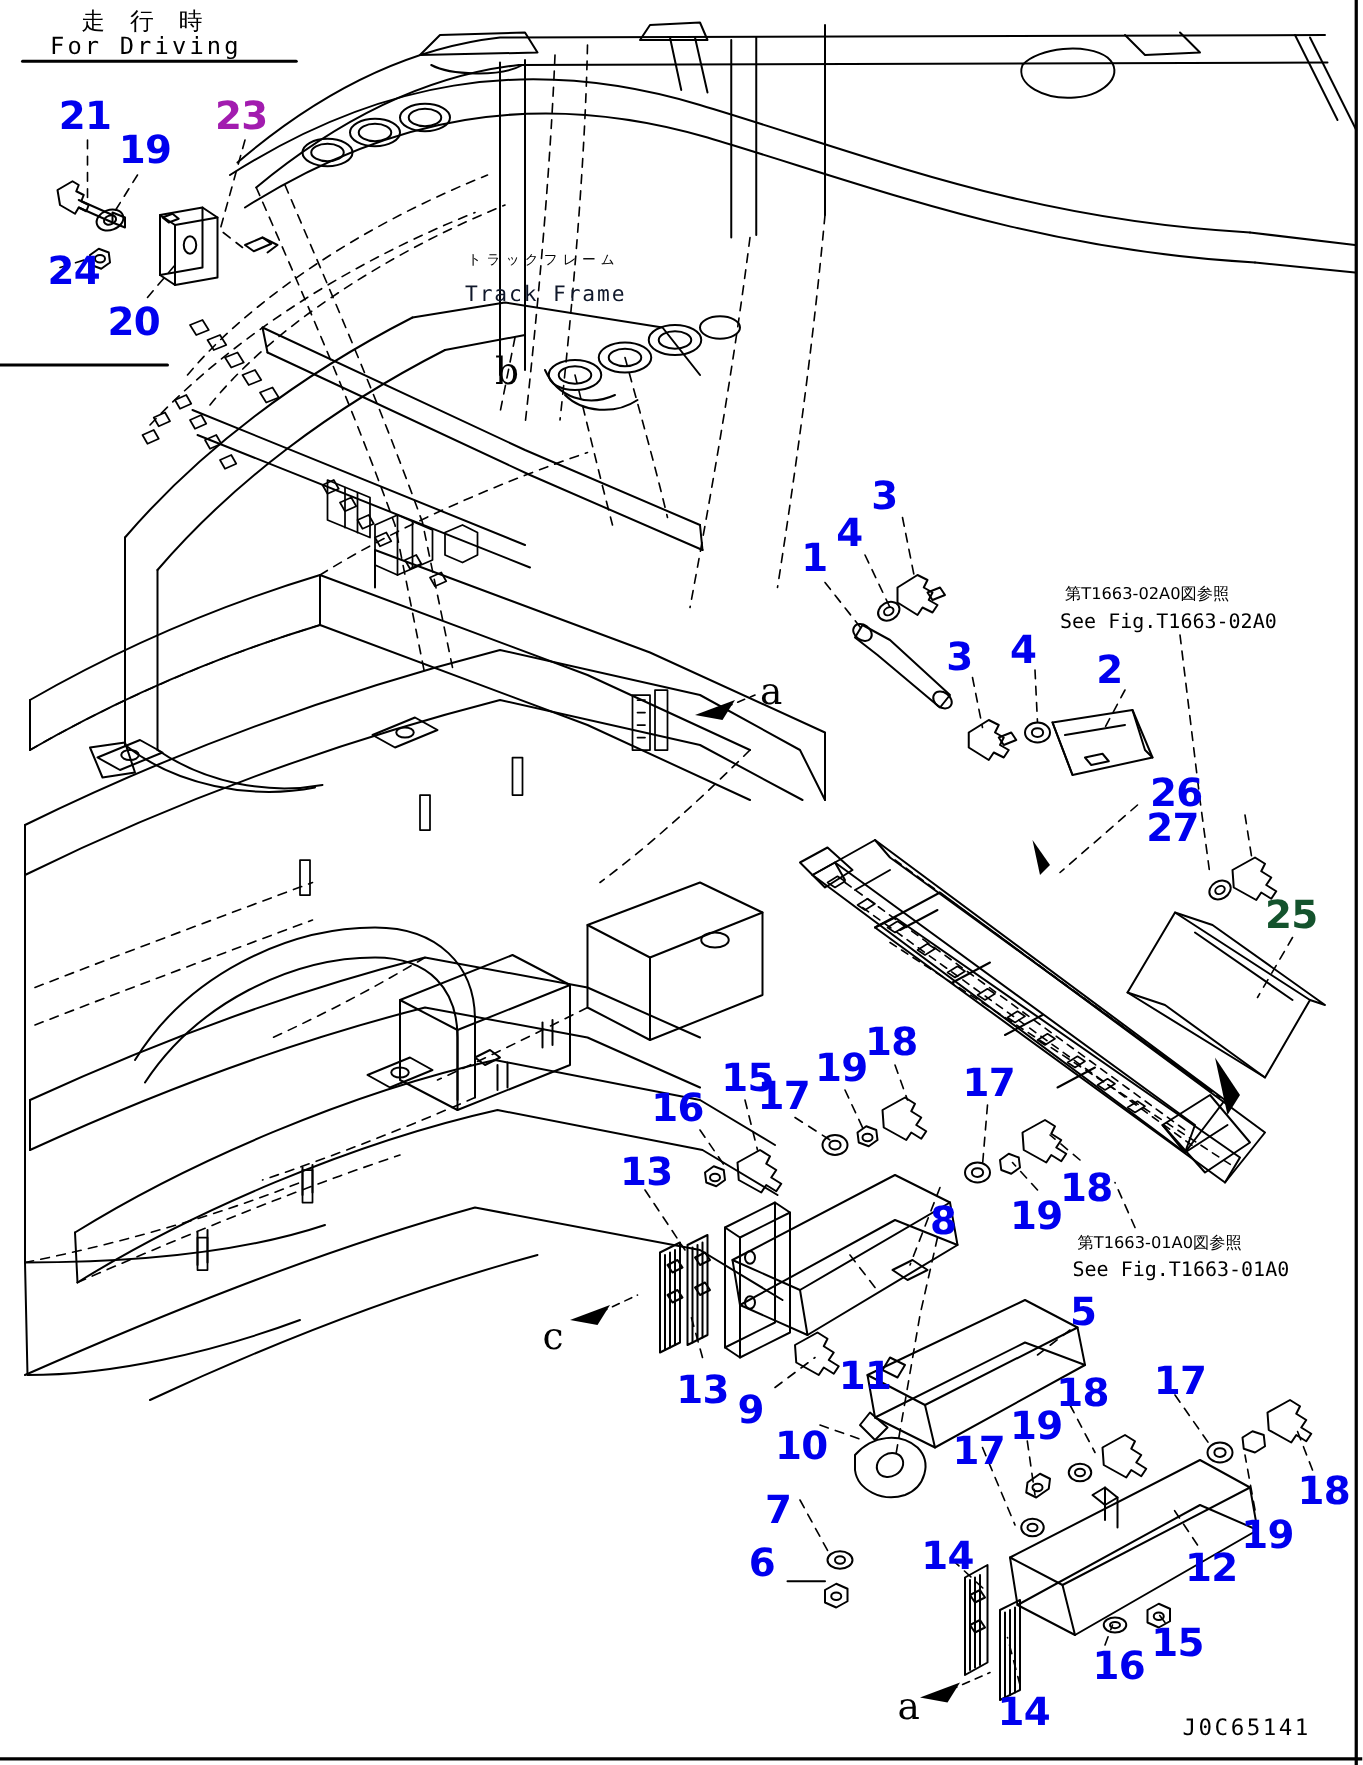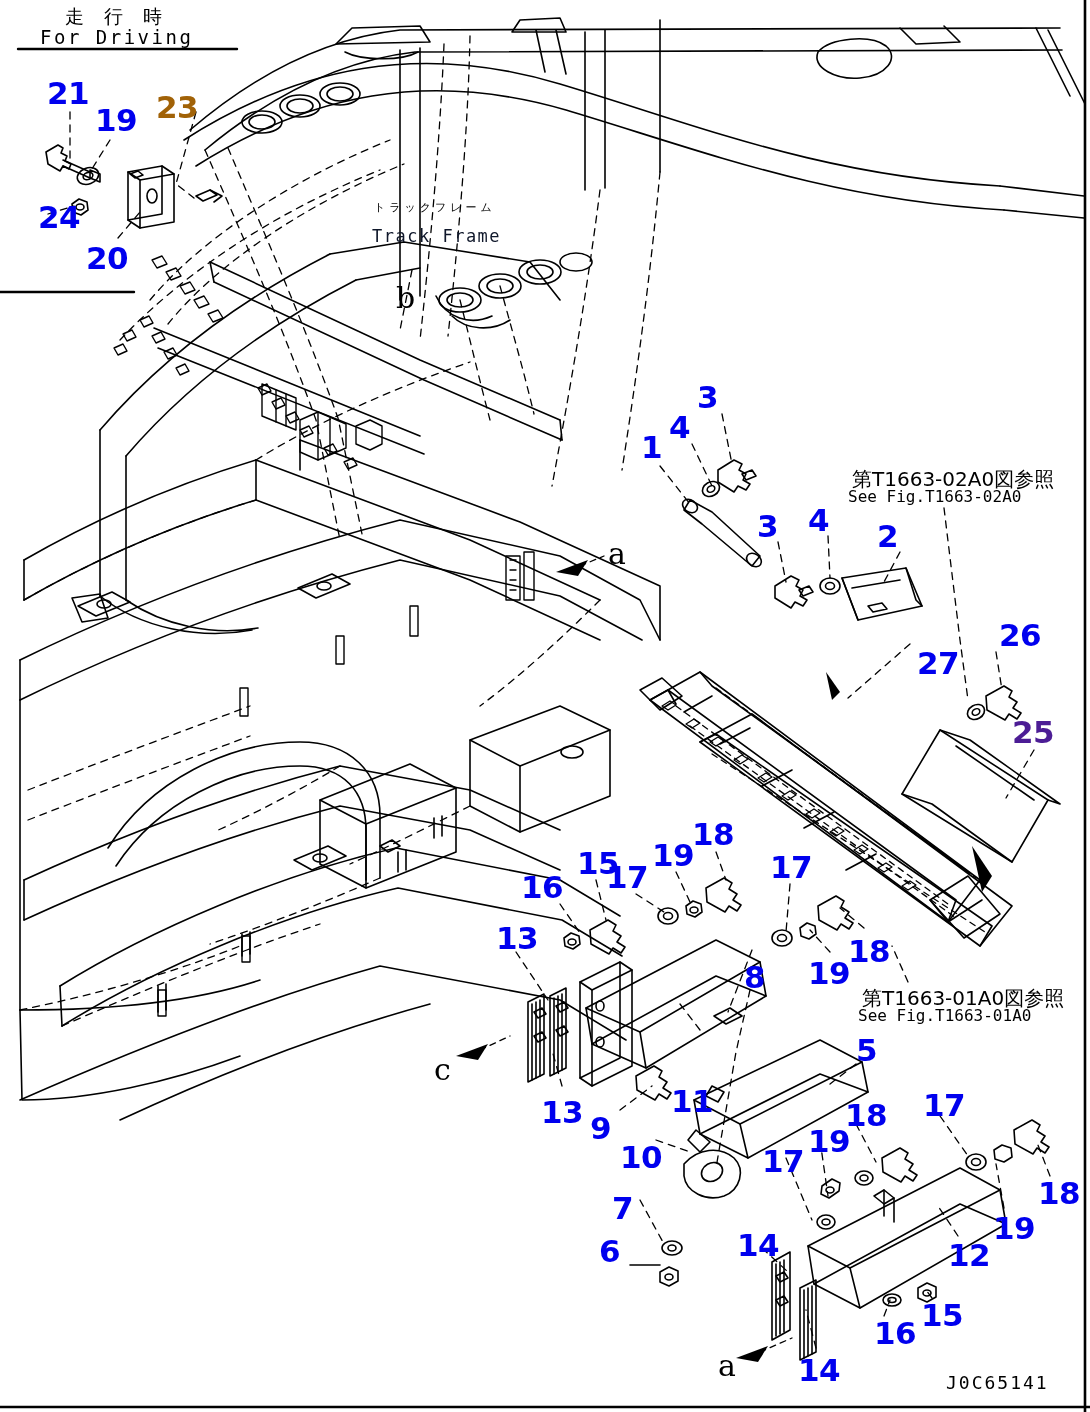--- a/index.html
+++ b/index.html
@@ -34,21 +34,21 @@
     position:absolute;
     color:#000;
     font-family:"DejaVu Sans Mono","Liberation Mono",monospace;
     font-size:19px;
     letter-spacing:2.5px;
     white-space:nowrap;
   }
   .ref-jp{
     position:absolute;color:#000;
     font-family:"DejaVu Sans","Liberation Sans",sans-serif;
-    font-size:20px;letter-spacing:0px;white-space:nowrap;
+    font-size:13px;letter-spacing:0px;white-space:nowrap;
   }
   .ref-en{
     position:absolute;color:#000;
     font-family:"DejaVu Sans Mono","Liberation Mono",monospace;
     font-size:16px;letter-spacing:0px;white-space:nowrap;
   }
   .partlabel{
     position:absolute;color:#000;
     font-family:Liberation Serif, serif;
     font-size:11px;letter-spacing:4px;white-space:nowrap;
@@ -594,32 +594,32 @@
   <div class="secmark" style="left:608px;top:536px;">a</div>
   <div class="secmark" style="left:396px;top:280px;">b</div>
   <div class="secmark" style="left:434px;top:1052px;">c</div>
   <div class="secmark" style="left:718px;top:1348px;">a</div>
 
   <div class="drawno" style="left:946px;top:1372px;">J0C65141</div>
 
   <div id="callout-layer">
       <div class="callout" style="left: 47px; top: 78px; color: rgb(0, 0, 238);">21</div>
       <div class="callout" style="left: 95px; top: 105px; color: rgb(0, 0, 238);">19</div>
-      <div class="callout" style="left: 156px; top: 78px; color: #a16207; margin-top: 14px;">23</div>
+      <div class="callout" style="left: 172px; top: 78px; color: #a21caf;">23</div>
       <div class="callout" style="left: 10px; top: 202px; color: rgb(0, 0, 238); margin-left: 28px;">24</div>
       <div class="callout" style="left: 86px; top: 243px; color: rgb(0, 0, 238);">20</div>
       <div class="callout" style="left: 641px; top: 432px; color: rgb(0, 0, 238);">1</div>
       <div class="callout" style="left: 669px; top: 412px; color: rgb(0, 0, 238);">4</div>
       <div class="callout" style="left: 697px; top: 382px; color: rgb(0, 0, 238);">3</div>
       <div class="callout" style="left: 757px; top: 511px; color: rgb(0, 0, 238);">3</div>
       <div class="callout" style="left: 808px; top: 505px; color: rgb(0, 0, 238);">4</div>
       <div class="callout" style="left: 877px; top: 521px; color: rgb(0, 0, 238);">2</div>
-      <div class="callout" style="left: 999px; top: 620px; color: rgb(0, 0, 238);">26</div>
+      <div class="callout" style="left: 920px; top: 620px; color: rgb(0, 0, 238);">26</div>
       <div class="callout" style="left: 917px; top: 648px; color: rgb(0, 0, 238);">27</div>
-      <div class="callout" style="left: 1012px; top: 717px; color: #4c1d95;">25</div>
+      <div class="callout" style="left: 1012px; top: 717px; color: #14532d;">25</div>
       <div class="callout" style="left: 692px; top: 819px; color: rgb(0, 0, 238);">18</div>
       <div class="callout" style="left: 652px; top: 840px; color: rgb(0, 0, 238);">19</div>
       <div class="callout" style="left: 577px; top: 848px; color: rgb(0, 0, 238);">15</div>
       <div class="callout" style="left: 606px; top: 862px; color: rgb(0, 0, 238);">17</div>
       <div class="callout" style="left: 521px; top: 872px; color: rgb(0, 0, 238);">16</div>
       <div class="callout" style="left: 770px; top: 852px; color: rgb(0, 0, 238);">17</div>
       <div class="callout" style="left: 808px; top: 958px; color: rgb(0, 0, 238);">19</div>
       <div class="callout" style="left: 848px; top: 936px; color: rgb(0, 0, 238);">18</div>
       <div class="callout" style="left: 496px; top: 923px; color: rgb(0, 0, 238);">13</div>
       <div class="callout" style="left: 671px; top: 1086px; color: rgb(0, 0, 238); text-align: center;">11</div>

